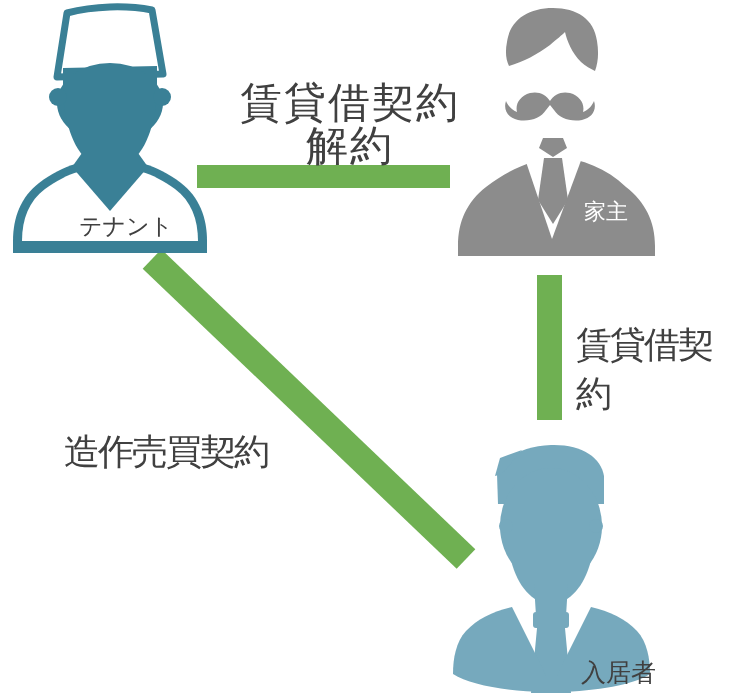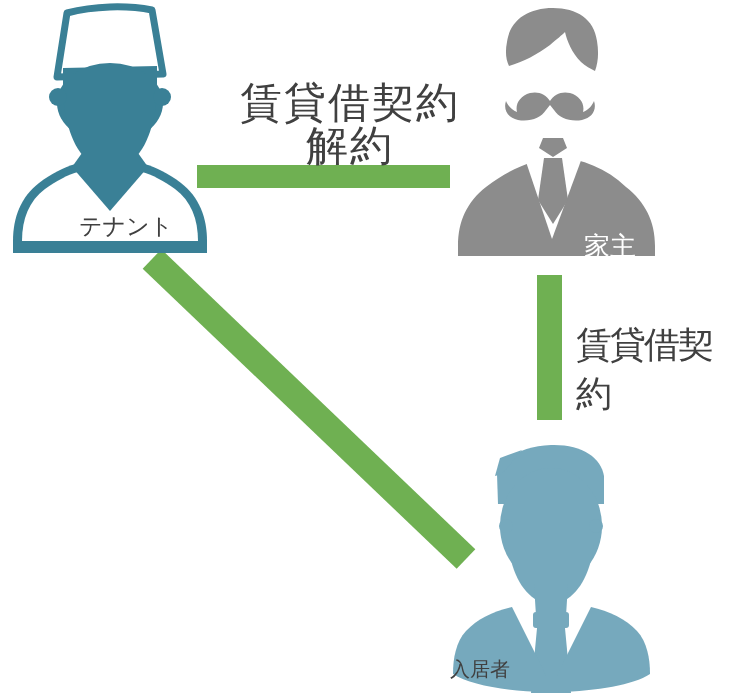--- a/index.html
+++ b/index.html
@@ -19,37 +19,38 @@
   .rel-label{
     position:absolute;color:var(--text);white-space:pre-line;
     font-weight:400;
   }
   .lbl-cancel{left:175px;top:82px;width:350px;text-align:center;
     font-size:42px;line-height:1.02;letter-spacing:2px;}
   .lbl-lease{left:576px;top:321px;font-size:36px;letter-spacing:-2px;}
   .lbl-fixture{left:64px;top:428px;font-size:36px;letter-spacing:-2px;}
   .actor-label{position:absolute;color:var(--text);}
   .lbl-tenant{left:26px;top:211px;width:200px;text-align:center;font-size:23px;}
-  .lbl-landlord{left:584px;top:197px;font-size:26px;color:var(--white);margin-top:32px;}
-  .lbl-resident{left:450px;top:656px;width:206px;text-align:left;font-size:20px;}
+  .lbl-landlord{left:584px;top:197px;font-size:22px;color:var(--white);}
+  .lbl-resident{left:450px;top:656px;width:206px;text-align:right;font-size:25px;}
 </style>
 </head>
 <body>
 
 <div id="canvas">
 
   <svg class="abs" style="left:0;top:0" width="747" height="693" viewBox="0 0 747 693">
     <rect class="fill-green" x="197" y="165" width="253" height="23"></rect>
     <rect class="fill-green" x="537" y="275" width="25" height="145"></rect>
     <line class="stroke-green" x1="152" y1="259" x2="466" y2="559" stroke-width="27" stroke-linecap="butt"></line>
   </svg>
 
   <div class="rel-label lbl-cancel">賃貸借契約
 解約</div>
   <div class="rel-label lbl-lease">賃貸借契約</div>
+  <div class="rel-label lbl-fixture">造作売買契約</div>
 
   <svg class="abs" style="left:10px;top:5px" width="200" height="248" viewBox="0 0 200 248">
     <path class="fill-white stroke-teal" stroke-width="7" stroke-linejoin="round" d="M57,8 C84,1 116,0 142,5 L153,69 L47,72 Z"></path>
     <g class="fill-teal">
       <path d="M53,63 L147,61 L147,92 L53,94 Z"></path>
       <ellipse cx="100" cy="98" rx="53" ry="40"></ellipse>
       <circle cx="48" cy="92" r="9"></circle>
       <circle cx="152" cy="92" r="9"></circle>
       <path d="M54,100 C58,132 70,154 88,163 L112,163 C130,154 142,132 146,100 Z"></path>
     </g>

